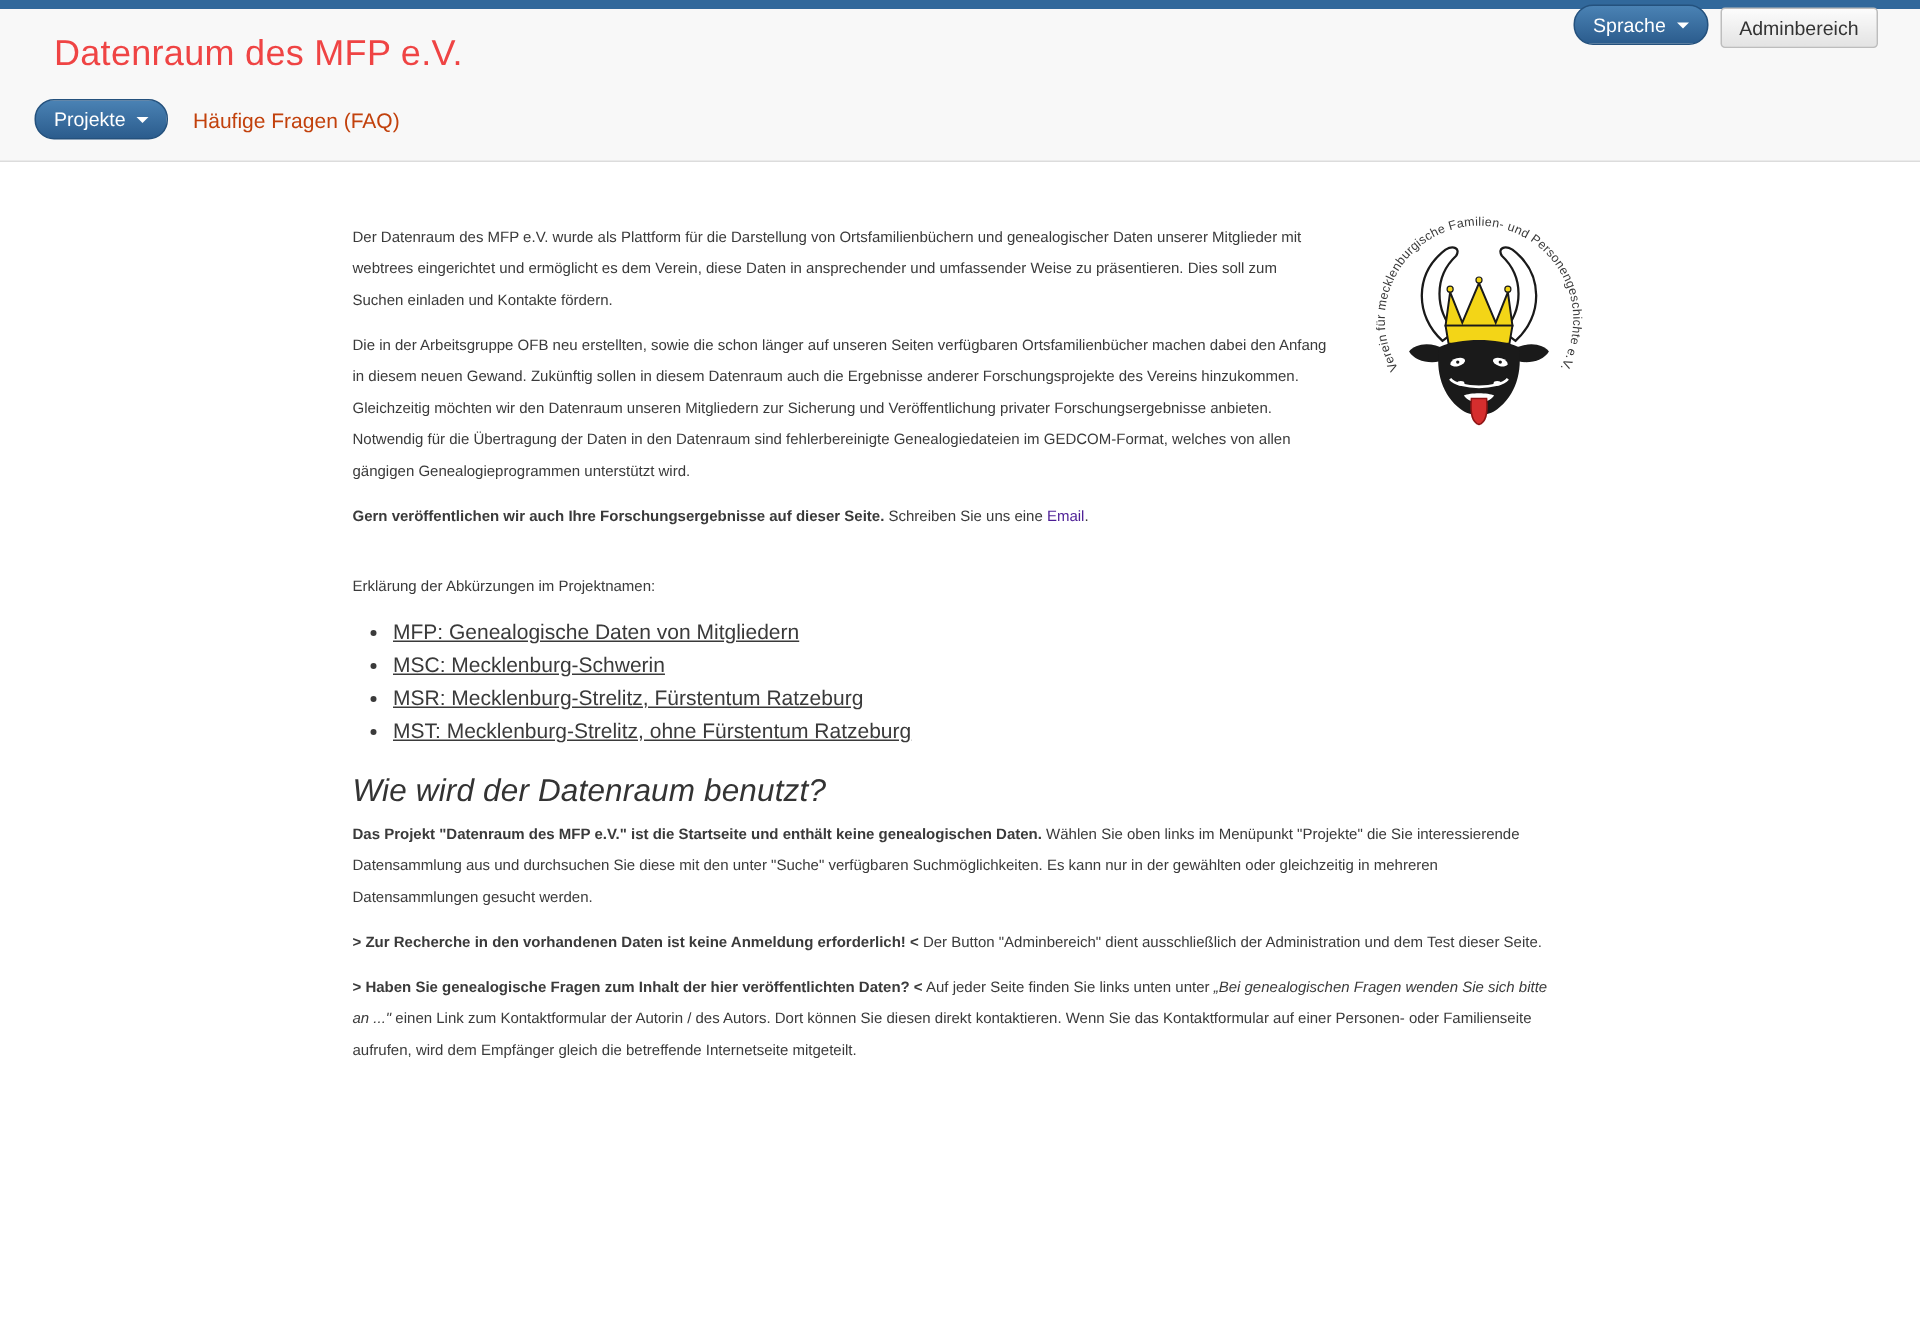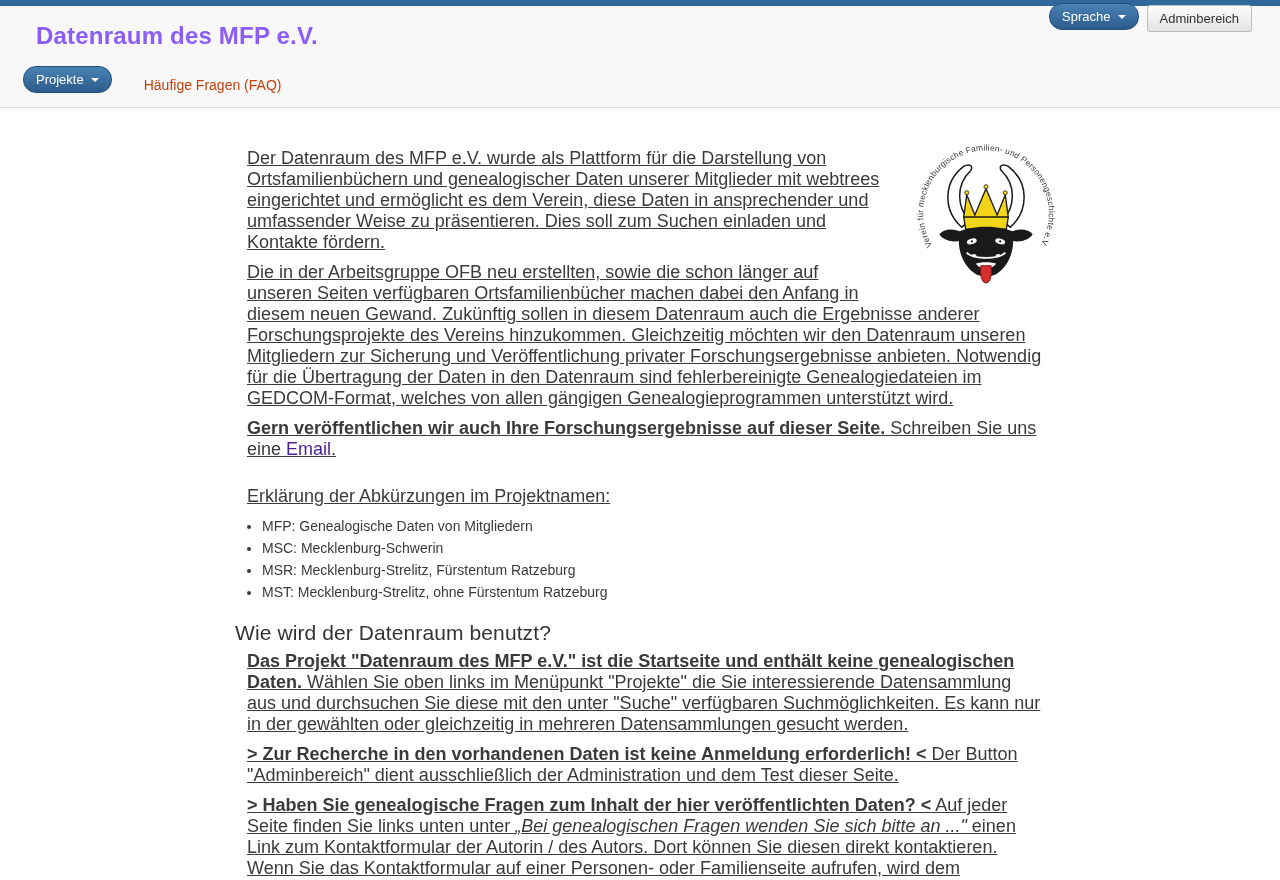--- a/index.html
+++ b/index.html
@@ -23,30 +23,30 @@
     background: linear-gradient(#fcfcfc, #e3e3e3);
     color: #333; border: 1px solid #bdbdbd; border-radius: 3px;
     font-size: 13px; padding: 5px 12px; margin-top: 2px;
   }
   .caret {
     display: inline-block; width: 0; height: 0;
     border-left: 4px solid transparent; border-right: 4px solid transparent;
     border-top: 4px solid currentColor; margin-left: 7px; vertical-align: 2px;
   }
   .site-header { background: #f8f8f8; border-bottom: 1px solid #dcdcdc; padding: 16px 0 14px 36px; }
-  .site-title { margin: 0; font-size: 24px; font-weight: bold; color: #8b5cf6; letter-spacing: .2px; }
-  .main-nav { margin: 16px 0 0 -13px; display: flex; align-items: flex-end; gap: 32px; }
+  .site-title { margin: 0; font-size: 24px; font-weight: normal; color: #ef4444; letter-spacing: .2px; }
+  .main-nav { margin: 16px 0 0 -13px; display: flex; align-items: center; gap: 17px; }
   .nav-link { color: #c2410c; font-size: 14px; text-decoration: none; }
   main { padding: 40px 235px 0 235px; }
   .logo-wrap { float: right; width: 154px; height: 154px; margin: -14px -18px 8px 22px; }
-  p { margin: 0 0 9px 12px; font-size: 18px; line-height: 21px; color: #3a3a3a; text-decoration: underline; }
+  p { margin: 0 0 9px 0; font-size: 10px; line-height: 21px; color: #3a3a3a; }
   .sp { margin-top: 26px; }
-  h2 { font-size: 21px; font-weight: 400; color: #333; margin: 18px 0 6px 0; letter-spacing: .1px; }
+  h2 { font-size: 21px; font-weight: 400; color: #333; margin: 18px 0 6px 0; letter-spacing: .1px; font-style: italic; }
   ul { margin: 6px 0 9px 0; padding-left: 27px; }
-  li { font-size: 14px; line-height: 21px; margin: 1px 0; color: #3a3a3a; }
+  li { font-size: 14px; line-height: 21px; margin: 1px 0; color: #3a3a3a; text-decoration: underline; }
   a { color: #4c1d95; text-decoration: none; }
   .link-b { font-weight: bold; }
 </style>
 </head>
 <body>
 
 <div class="top-strip"></div>
 
 <div class="top-buttons">
   <button class="btn-blue">

